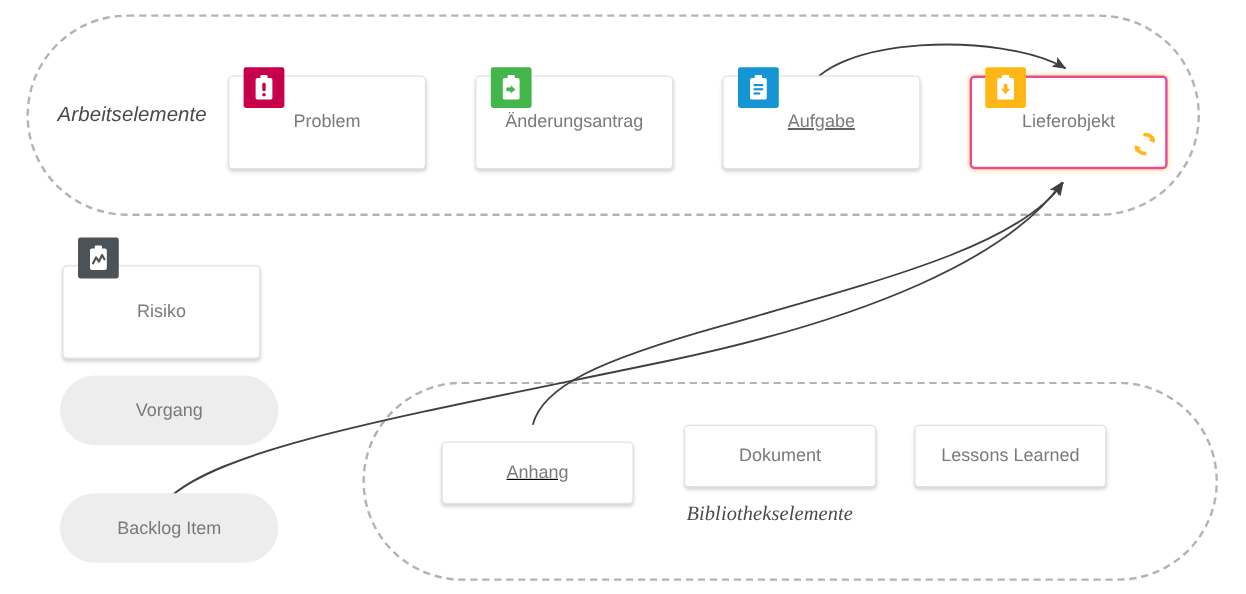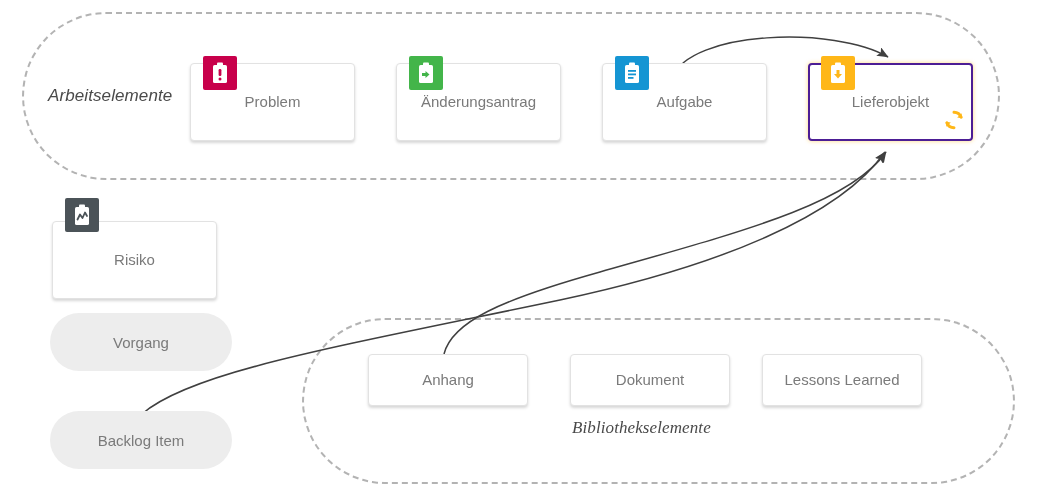--- a/index.html
+++ b/index.html
@@ -75,27 +75,27 @@
     font-size: 15px;
     color: #7a7a7a;
     text-align: center;
     line-height: 1.2;
     padding: 0 8px;
     white-space: nowrap;
   }
   
   #card-problem      { left: 190px; top: 63px;  width: 165px; height: 78px; }
   #card-change       { left: 396px; top: 63px;  width: 165px; height: 78px; }
-  #card-task         { left: 602px; top: 63px;  width: 165px; height: 78px; }
+  #card-task         { left: 602px; top: 63px;  width: 165px; height: 78px; text-decoration: underline; }
   #card-deliverable  { left: 808px; top: 63px;  width: 165px; height: 78px;
-                       border: 2px solid #4c1d95;
+                       border: 2px solid #ec4899;
                        box-shadow: 0 0 4px rgba(255,183,24,0.55); }
   #card-risk         { left: 52px;  top: 221px; width: 165px; height: 78px; }
   
-  #card-attachment   { left: 368px; top: 354px; width: 160px; height: 52px; }
+  #card-attachment   { left: 368px; top: 368px; width: 160px; height: 52px; text-decoration: underline; }
   #card-document     { left: 570px; top: 354px; width: 160px; height: 52px; }
   #card-lessons      { left: 762px; top: 354px; width: 160px; height: 52px; }
   
   .pill {
     position: absolute;
     background: #ededed;
     border-radius: 30px;
     box-sizing: border-box;
     display: flex;
     align-items: center;

